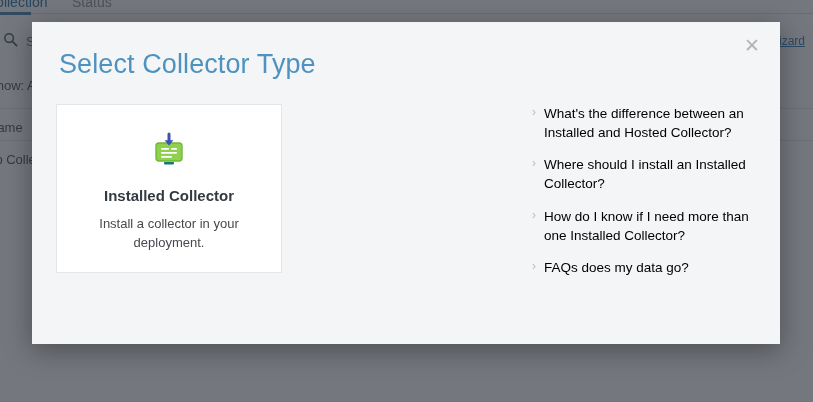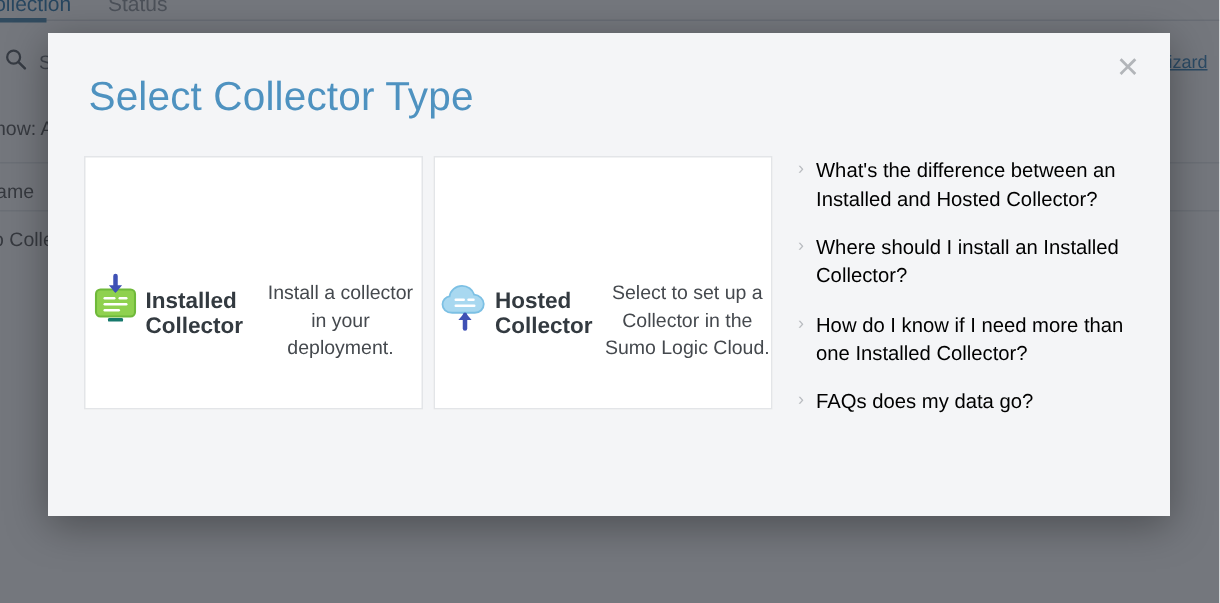--- a/index.html
+++ b/index.html
@@ -73,29 +73,29 @@
     position: absolute; left: 27px; top: 27px;
     font-size: 27px; font-weight: 400; color: #4e92c0;
     letter-spacing: 0.1px;
   }
 
   
   .cards { position: absolute; left: 24px; top: 82px; display: flex; gap: 7px; }
   .card {
     width: 226px; height: 169px;
     background: #ffffff; border: 1px solid #e3e5e8;
-    display: flex; flex-direction: row; align-items: center;
+    display: flex; flex-direction: column; align-items: center;
     padding-top: 26px; cursor: pointer;
   }
   .card-icon { height: 42px; display: flex; align-items: center; justify-content: center; }
   .card-title {
     margin-top: 14px; font-size: 15px; font-weight: bold; color: #333a40;
   }
   .card-desc {
-    margin-top: 25px; font-size: 13px; color: #45494e;
+    margin-top: 11px; font-size: 13px; color: #45494e;
     text-align: center; line-height: 1.45; width: 185px;
   }
 
   
   .faqs { position: absolute; left: 500px; top: 82px; width: 230px; }
   .faqs-title { font-size: 14px; color: #3c4247; margin-bottom: 13px; }
   .faq-item {
     display: flex; gap: 8px; margin-bottom: 13px; cursor: pointer;
   }
   .faq-chevron {
@@ -159,35 +159,20 @@
             <rect x="12" y="24" width="11" height="1.7" rx="0.8" fill="#ffffff"></rect>
             <rect x="15" y="30" width="10" height="2.4" rx="0.8" fill="#16796c"></rect>
             <path d="M20 2 L20 11" stroke="#3f51b5" stroke-width="3" stroke-linecap="round"></path>
             <path d="M15.6 8.2 L20 13.4 L24.4 8.2 Z" fill="#3f51b5"></path>
           </svg>
         </div>
         <div class="card-title">Installed Collector</div>
         <div class="card-desc">Install a collector in your deployment.</div>
       </div>
 
-      <div class="card">
-        <div class="card-icon">
-          <svg width="40" height="40" viewBox="0 0 40 40">
-            <path d="M11.5 26.5 C7.4 26.5 5 24 5 20.9 C5 18.2 7 16 9.7 15.6 C10.3 11.6 13.8 8.6 18 8.6
-                     C21.8 8.6 25 11 26.1 14.4 C29.5 14.7 32.5 17.3 32.5 20.7 C32.5 24 30 26.5 26.5 26.5 Z" fill="#a8d8f0" stroke="#7cc0e4" stroke-width="1.2"></path>
-            <rect x="13" y="17" width="7" height="1.7" rx="0.8" fill="#ffffff"></rect>
-            <rect x="21.5" y="17" width="5" height="1.7" rx="0.8" fill="#ffffff"></rect>
-            <rect x="13" y="21" width="14" height="1.7" rx="0.8" fill="#ffffff"></rect>
-            <path d="M20 37 L20 28" stroke="#3f51b5" stroke-width="3" stroke-linecap="round"></path>
-            <path d="M15.6 31.3 L20 26.1 L24.4 31.3 Z" fill="#3f51b5"></path>
-          </svg>
-        </div>
-        <div class="card-title">Hosted Collector</div>
-        <div class="card-desc">Select to set up a Collector in the Sumo Logic Cloud.</div>
-      </div>
     </div>
 
     <div class="faqs">
 
       <div class="faq-item">
         <span class="faq-chevron">›</span>
         <span class="faq-text">What's the difference between an Installed and Hosted Collector?</span>
       </div>
 
       <div class="faq-item">

